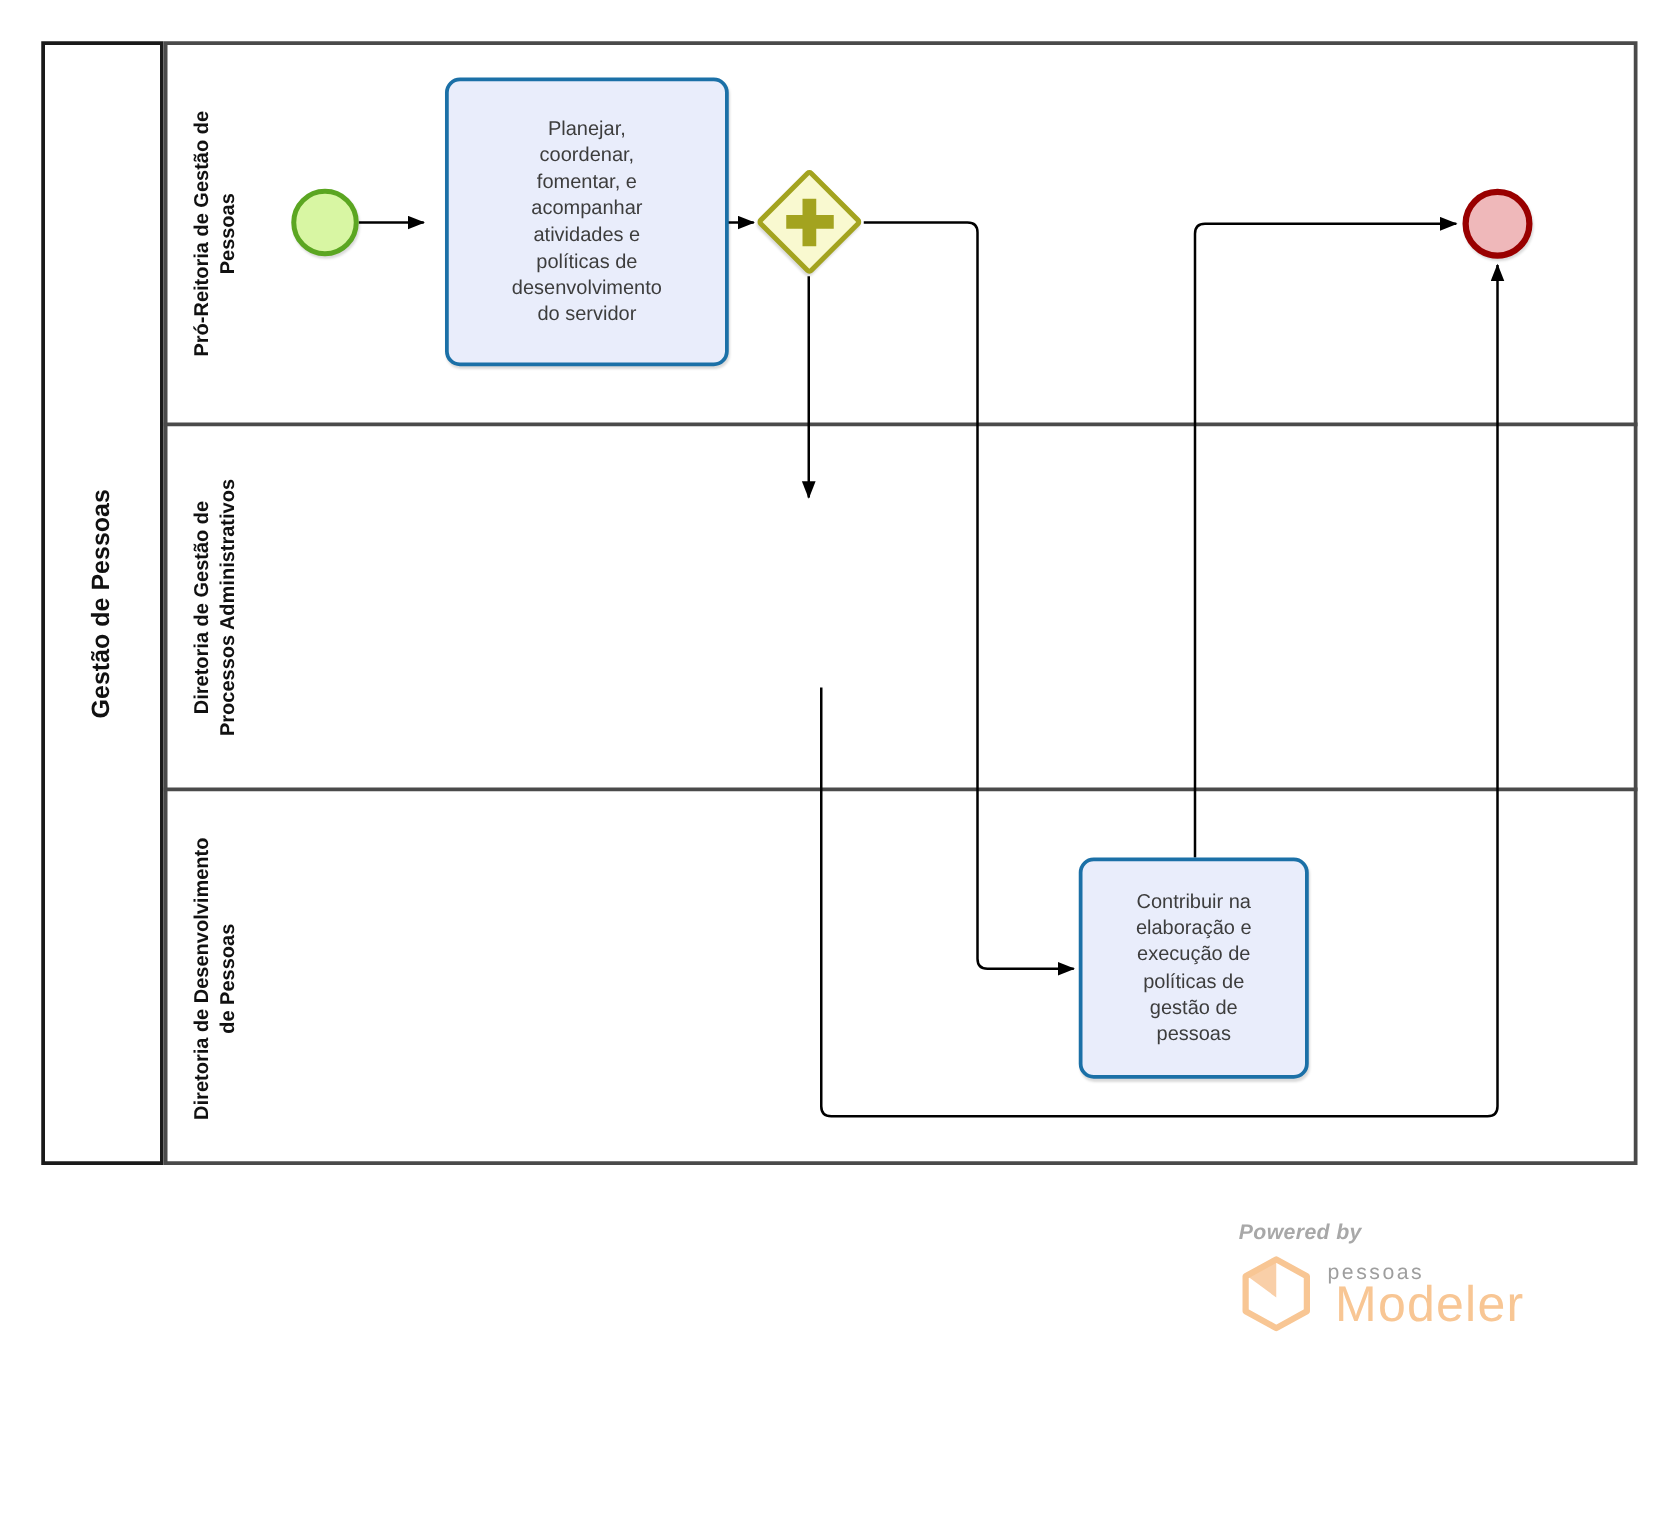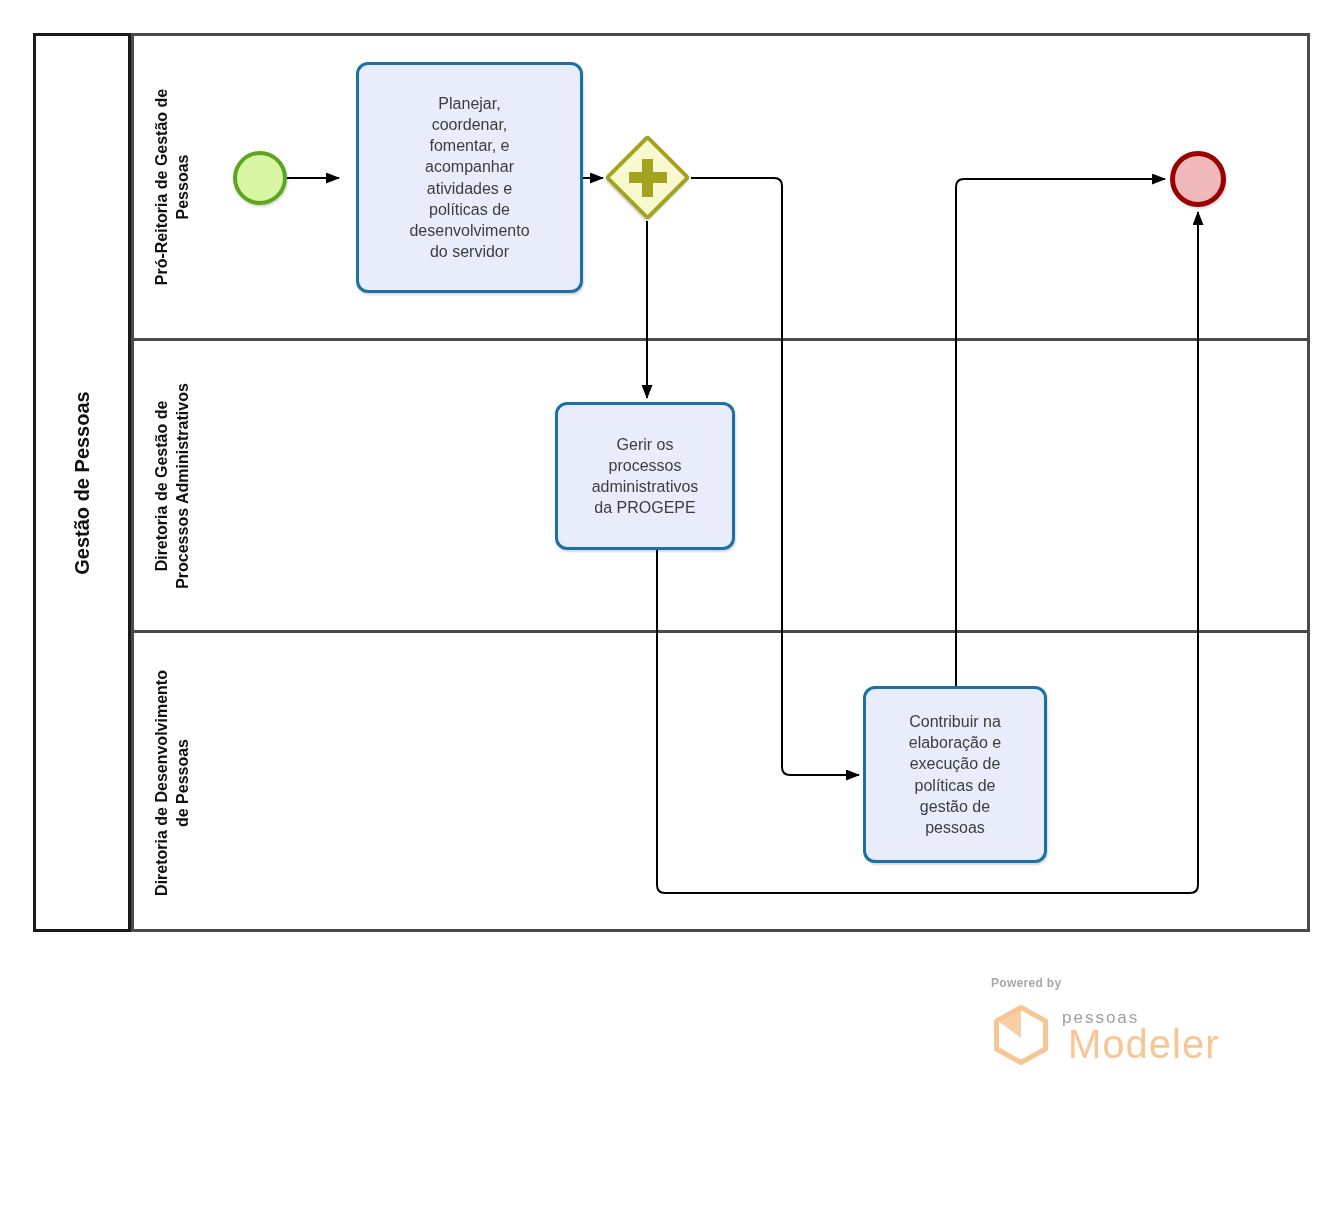--- a/index.html
+++ b/index.html
@@ -106,22 +106,23 @@
     z-index: 3;
     background:
       linear-gradient(var(--gateway-border, #a3a31f), var(--gateway-border, #a3a31f)) center / 38px 11px no-repeat,
       linear-gradient(var(--gateway-border, #a3a31f), var(--gateway-border, #a3a31f)) center / 11px 38px no-repeat;
   }
 
   
   .footer { position: absolute; left: 975px; top: 970px; width: 300px; height: 110px; z-index: 2; }
   .pby {
     position: absolute; left: 16px; top: 6px;
-    font-size: 12px; font-weight: bold; letter-spacing: 0.3px;
+    font-size: 17px; font-weight: bold; letter-spacing: 0.3px;
     color: #a8a8a8;
+    font-style: italic;
   }
   .bicon { position: absolute; left: 17px; top: 34px; }
   .bicon .hex  { fill: none; stroke: var(--brand-orange, #f8c694); stroke-width: 5; stroke-linejoin: round; }
   .bicon .flap { fill: #f9cfa8; }
   .bname {
     position: absolute; left: 87px; top: 38px;
     font-size: 17px; letter-spacing: 2px; color: var(--brand-gray, #9e9e9e);
   }
   .mname {
     position: absolute; left: 81px; top: 52px;
@@ -167,23 +168,20 @@
 
   <div class="event start"></div>
 
   <div class="task t1">
     <span class="task-label">Planejar, coordenar, fomentar, e acompanhar atividades e políticas de desenvolvimento do servidor</span>
   </div>
 
   <div class="gateway"></div>
   <div class="gateway-plus"></div>
 
-  <div class="task t2">
-    <span class="task-label">Gerir os processos administrativos da PROGEPE</span>
-  </div>
 
   <div class="task t3">
     <span class="task-label">Contribuir na elaboração e execução de políticas de gestão de pessoas</span>
   </div>
 
   <div class="event end"></div>
 
   <div class="footer">
     <div class="pby">Powered by</div>
     <svg class="bicon" width="58" height="62" viewBox="0 0 58 62">

